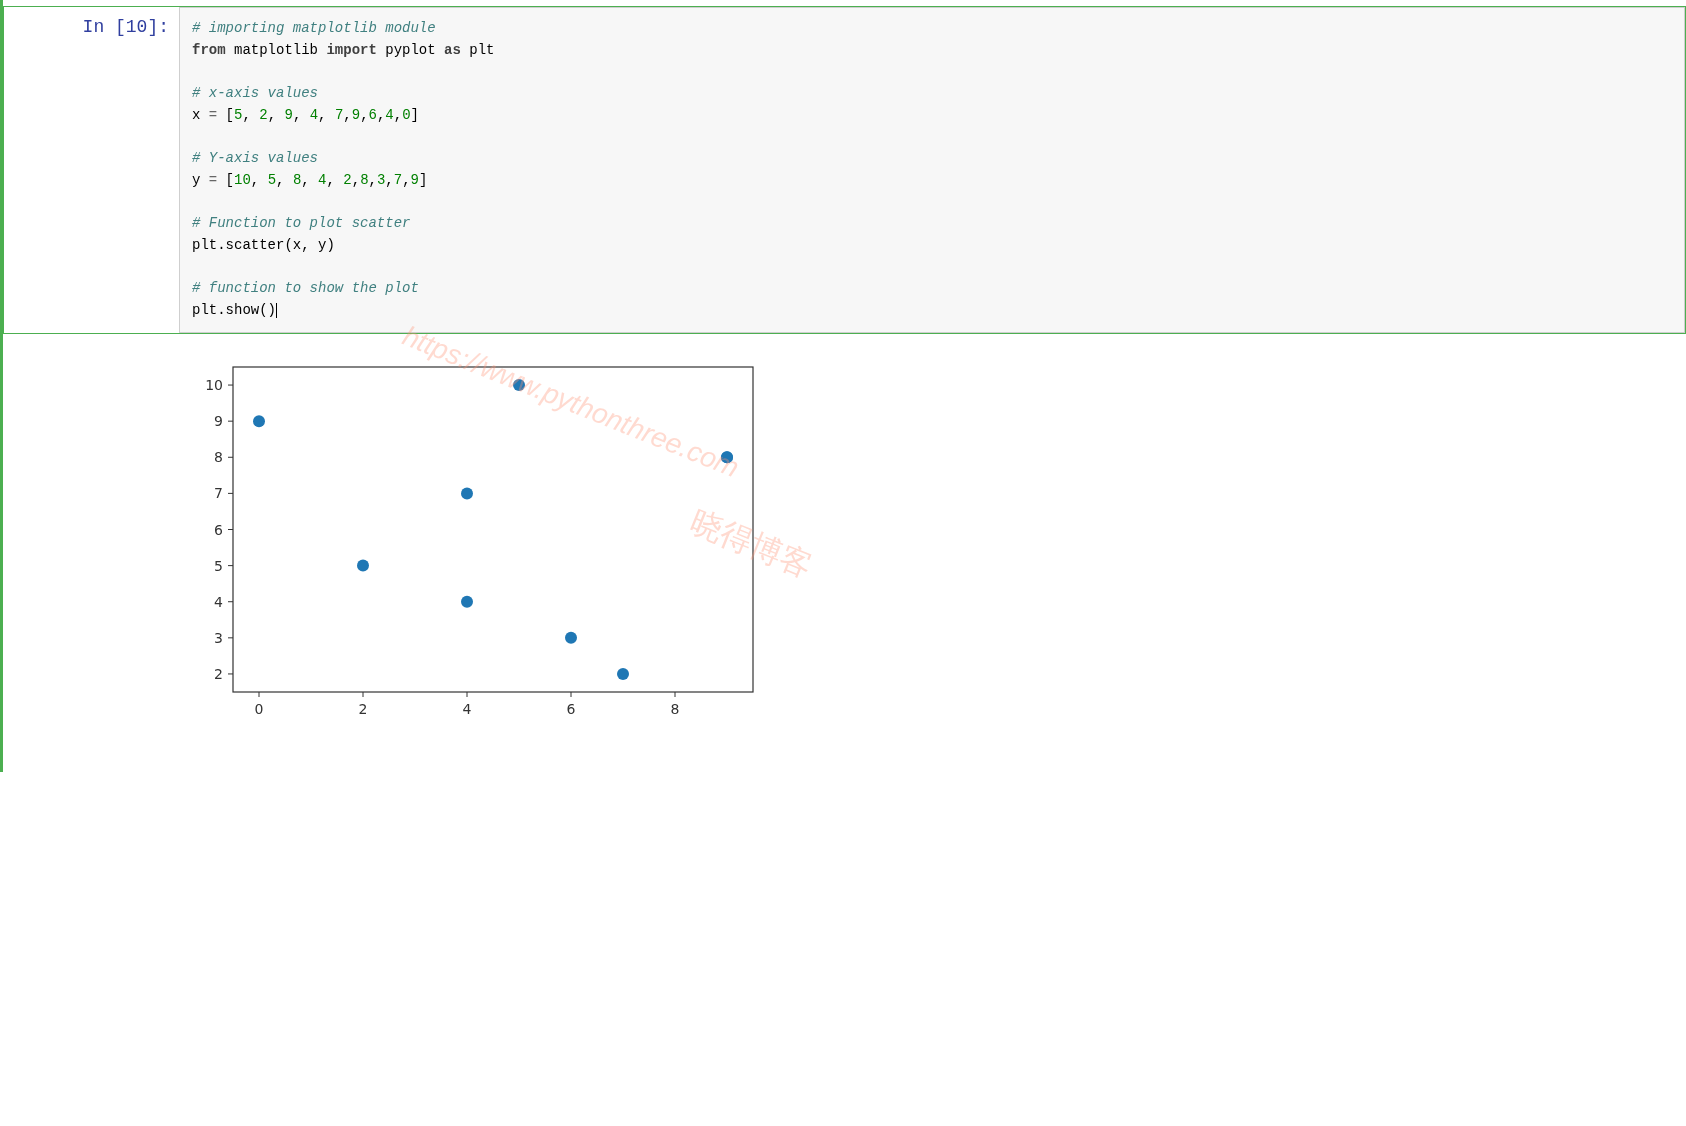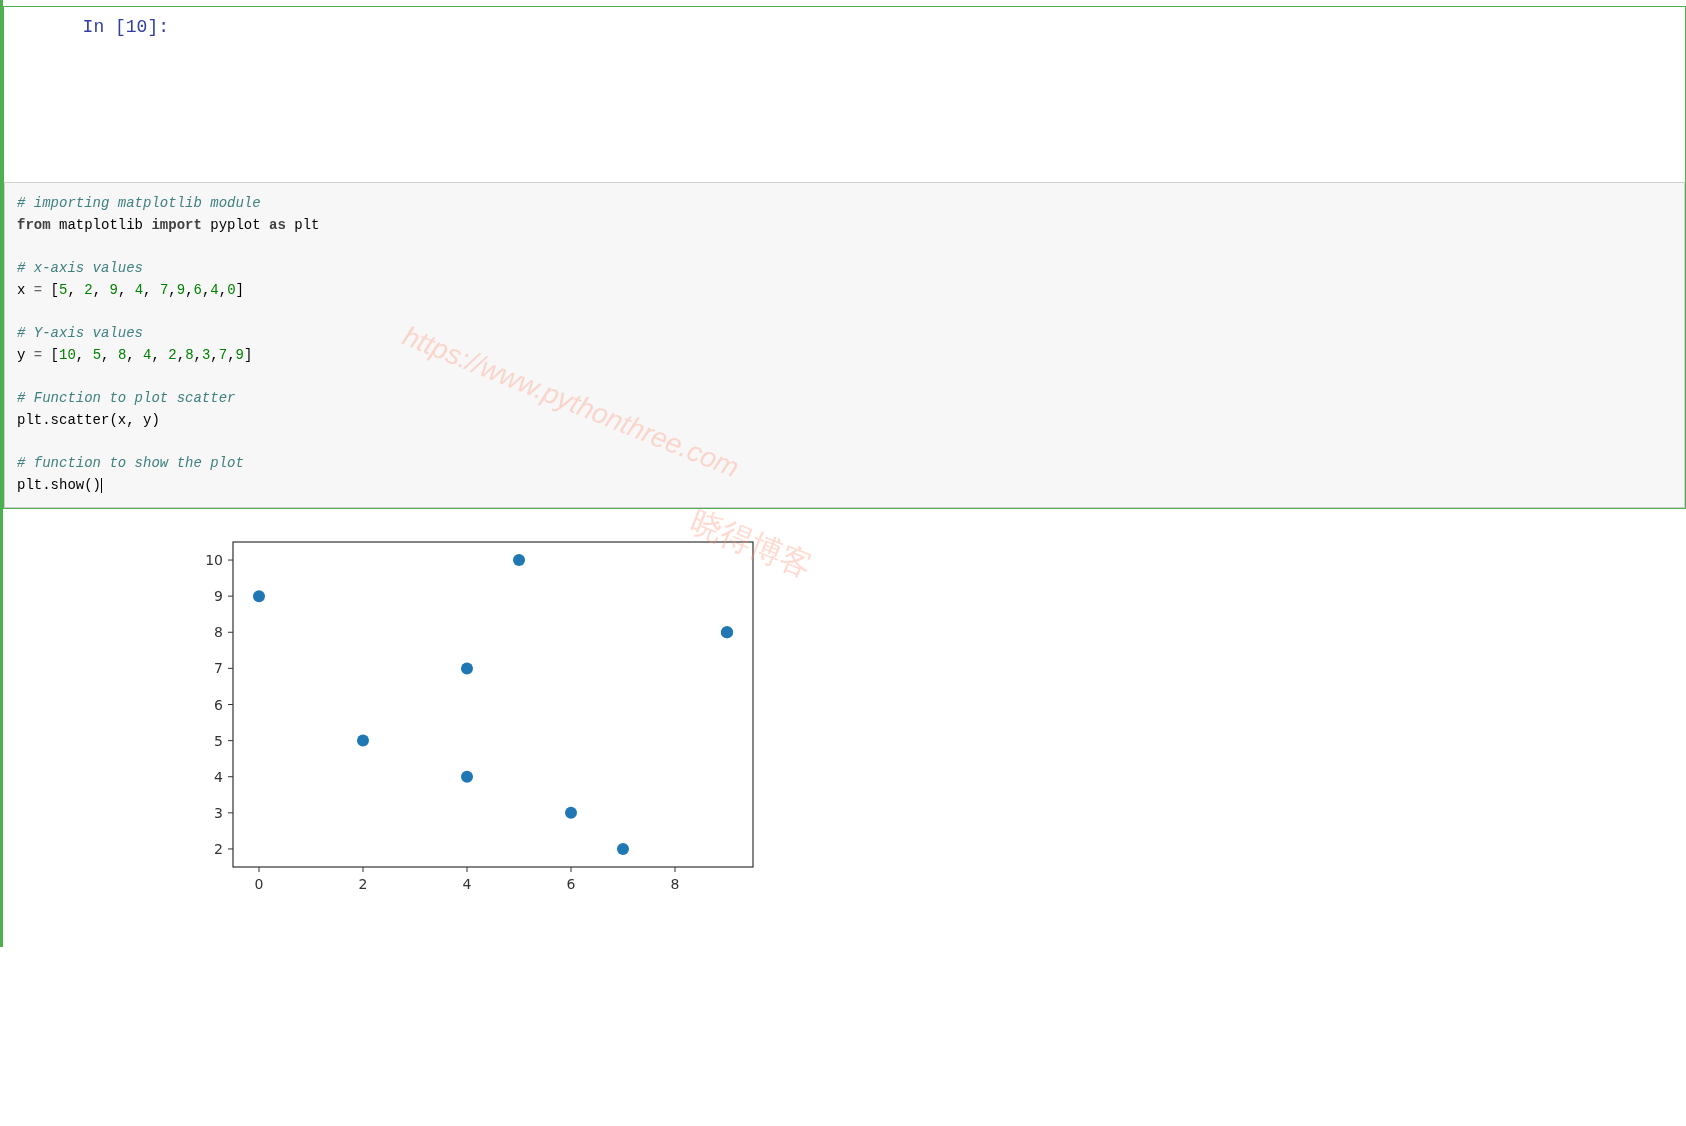--- a/index.html
+++ b/index.html
@@ -11,21 +11,21 @@
     padding: 0;
   }
   .notebook-container {
     width: 1686px;
     background: #fff;
     border-left: 3px solid #4CAF50;
     padding: 6px 0 40px 0;
   }
   .cell {
     display: flex;
-    flex-direction: column;
+    flex-direction: row;
     padding: 0;
     margin-bottom: 0;
     border: 1px solid transparent;
   }
   .cell.code-cell.selected {
     border: 1px solid #4CAF50;
   }
   .prompt-area {
     width: 175px;
     flex: 0 0 175px;

